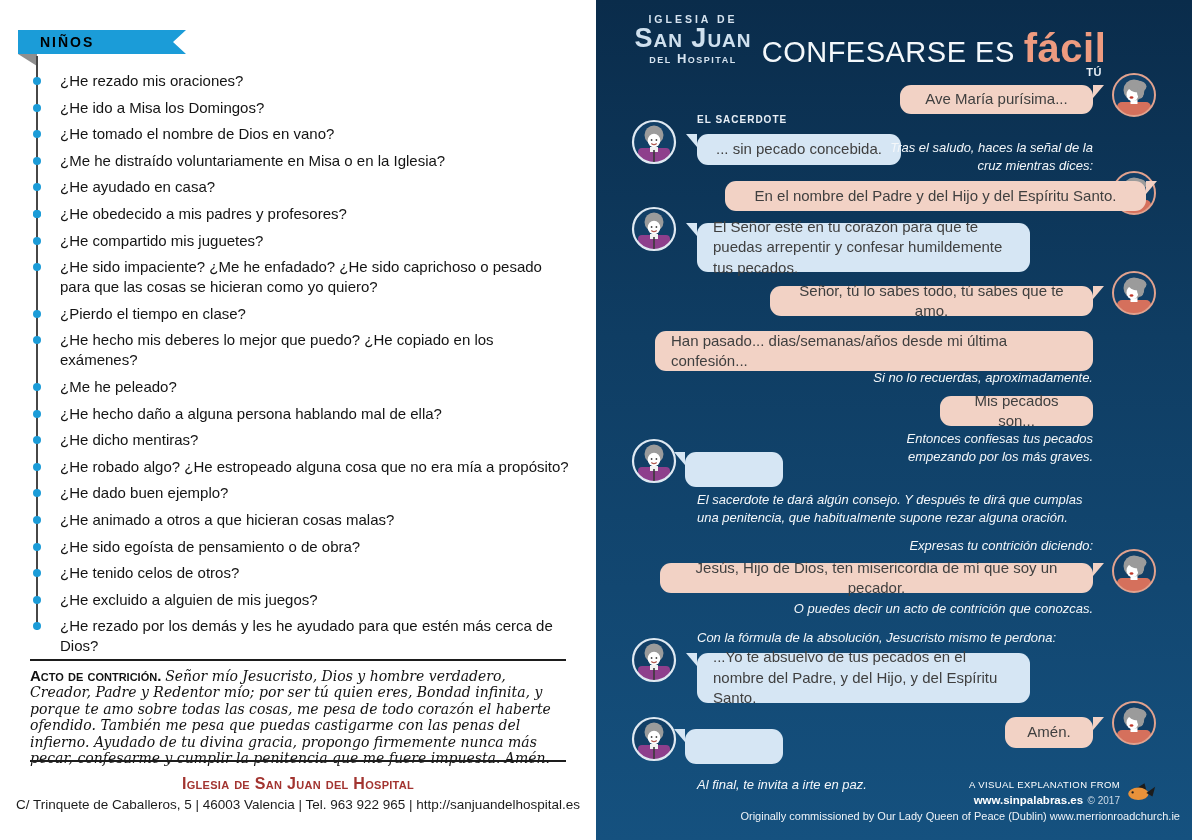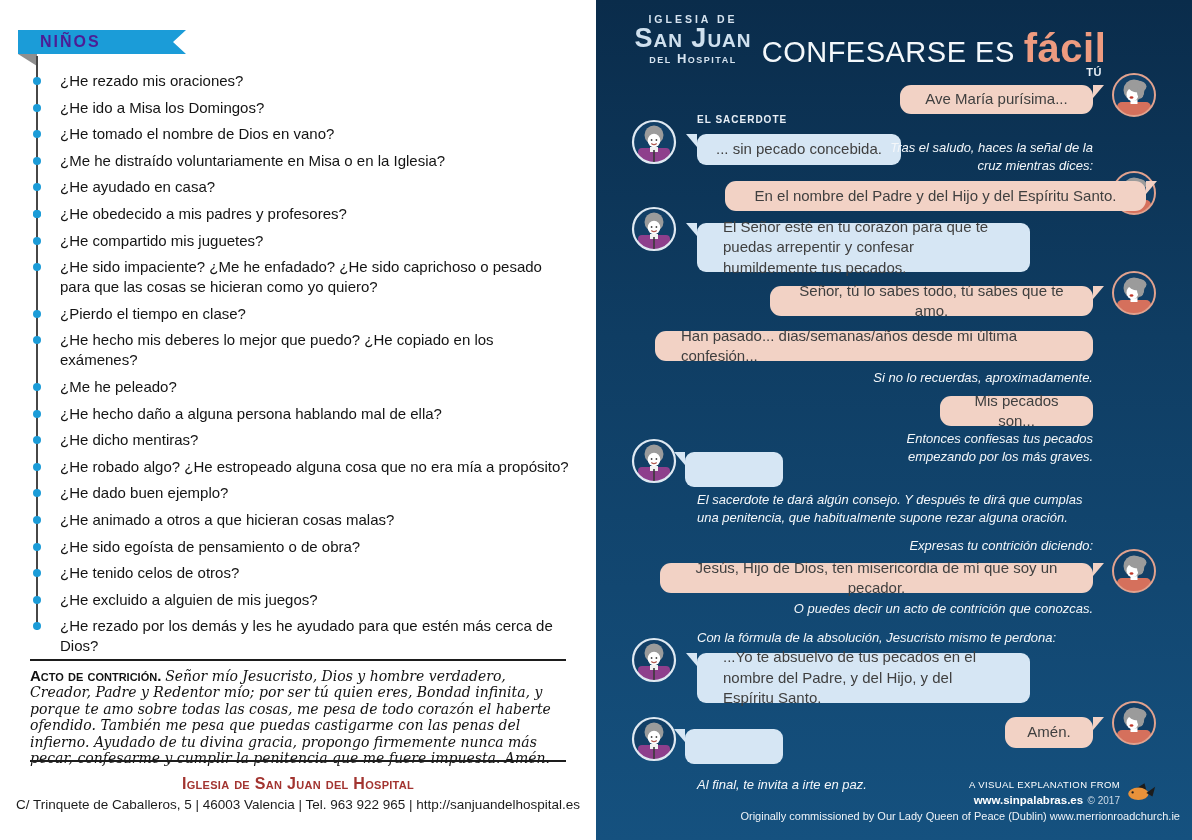--- a/index.html
+++ b/index.html
@@ -4,21 +4,21 @@
 <style>
   * { margin:0; padding:0; box-sizing:border-box; }
   html,body { width:1192px; height:840px; }
   body { font-family:"Liberation Sans", sans-serif; overflow:hidden; position:relative; background:#fff; }
 
   
   .left-panel { position:absolute; left:0; top:0; width:596px; height:840px; background:#ffffff; }
 
   .ribbon { position:absolute; left:18px; top:30px; width:168px; height:24px; background:#1b9cd8;
             clip-path:polygon(0 0, 100% 0, calc(100% - 13px) 50%, 100% 100%, 0 100%);
-            color:#4c1d95; font-weight:bold; font-size:16px; letter-spacing:2px; line-height:24px; padding-left:22px; }
+            color:#000000; font-weight:bold; font-size:14px; letter-spacing:2px; line-height:24px; padding-left:22px; }
   .ribbon-fold { position:absolute; left:18px; top:54px; width:19px; height:12px; background:#8f8f8f;
             clip-path:polygon(0 0, 100% 0, 100% 100%); }
   .timeline { position:absolute; left:36px; top:56px; width:2px; height:574px; background:#474747; }
 
   .questions { position:absolute; left:60px; top:71px; width:514px; list-style:none; }
   .questions li { position:relative; font-size:15px; line-height:20px; color:#141414; margin-bottom:6.6px; }
   .q-dot { position:absolute; left:-27px; top:6px; width:8px; height:8px; border-radius:50%; background:#1b9cd8; }
 
   .rule { position:absolute; left:30px; width:536px; height:2px; background:#1d1d1d; }
   .rule1 { top:659px; } .rule2 { top:760px; }
@@ -46,22 +46,22 @@
   .title-accent { color:#ee9b80; font-size:40px; font-weight:800; letter-spacing:.5px; }
 
   .you-label { position:absolute; right:90px; top:66px; color:#e8eff6; font-size:11px; font-weight:700; letter-spacing:.5px; }
   .priest-label { position:absolute; left:101px; top:114px; color:#e8eff6; font-size:10px; font-weight:600; letter-spacing:1px; }
 
   .avatar { position:absolute; width:46px; height:46px; }
 
   .bubble { position:absolute; border-radius:11px; display:flex; align-items:center; justify-content:center;
             padding:0 15px; font-size:15px; color:#3f3f3f; line-height:20.5px; text-align:center; }
   .bubble.pink { background:#f2d2c5; }
-  .bubble.blue { background:#d6e6f4;border-radius:9px; }
-  .bubble.left-text { justify-content:flex-start; text-align:left; padding:0 26px; }
+  .bubble.blue { background:#d6e6f4; }
+  .bubble.left-text { justify-content:flex-start; text-align:left; padding:0 16px; }
   .tr::after { content:""; position:absolute; right:-11px; top:0; width:0; height:0;
                border-top:13px solid; border-right:11px solid transparent; }
   .pink.tr::after { border-top-color:#f2d2c5; }
   .tl::before { content:""; position:absolute; left:-11px; top:0; width:0; height:0;
                 border-top:13px solid; border-left:11px solid transparent; }
   .blue.tl::before { border-top-color:#d6e6f4; }
 
   .note { position:absolute; color:#f4f7fa; font-style:italic; font-weight:400; font-size:13px; line-height:17.5px; }
   .note.r { text-align:right; right:99px; }
 
@@ -284,21 +284,21 @@
 
   <div class="bubble blue tl" style="left:101px; top:134px; width:204px; height:31px;">... sin pecado concebida.</div>
   <div class="note r" style="top:139px; width:205px;">Tras el saludo, haces la señal de la cruz mientras dices:</div>
 
   <div class="bubble pink tr" style="left:129px; top:181px; width:421px; height:30px;">En el nombre del Padre y del Hijo y del Espíritu Santo.</div>
 
   <div class="bubble blue tl left-text" style="left:101px; top:223px; width:333px; height:49px;">El Señor esté en tu corazón para que te puedas arrepentir y confesar humildemente tus pecados.</div>
 
   <div class="bubble pink tr" style="left:174px; top:286px; width:323px; height:30px;">Señor, tú lo sabes todo, tú sabes que te amo.</div>
 
-  <div class="bubble pink left-text" style="left:59px; top:331px; width:438px; height:30px;">Han pasado... dias/semanas/años desde mi última confesión...</div>
+  <div class="bubble pink left-text" style="left:59px; top:331px; width:438px; height:40px;">Han pasado... dias/semanas/años desde mi última confesión...</div>
   <div class="note r" style="top:369px; width:310px;">Si no lo recuerdas, aproximadamente.</div>
 
   <div class="bubble pink" style="left:344px; top:396px; width:153px; height:30px;">Mis pecados son...</div>
   <div class="note r" style="top:430px; width:225px;">Entonces confiesas tus pecados empezando por los más graves.</div>
 
   <div class="bubble blue tl" style="left:89px; top:452px; width:98px; height:35px;"></div>
   <div class="note" style="left:101px; top:491px; width:400px;">El sacerdote te dará algún consejo. Y después te dirá que cumplas una penitencia, que habitualmente supone rezar alguna oración.</div>
 
   <div class="note r" style="top:537px; width:320px;">Expresas tu contrición diciendo:</div>
   <div class="bubble pink tr" style="left:64px; top:563px; width:433px; height:30px;">Jesús, Hijo de Dios, ten misericordia de mí que soy un pecador.</div>

